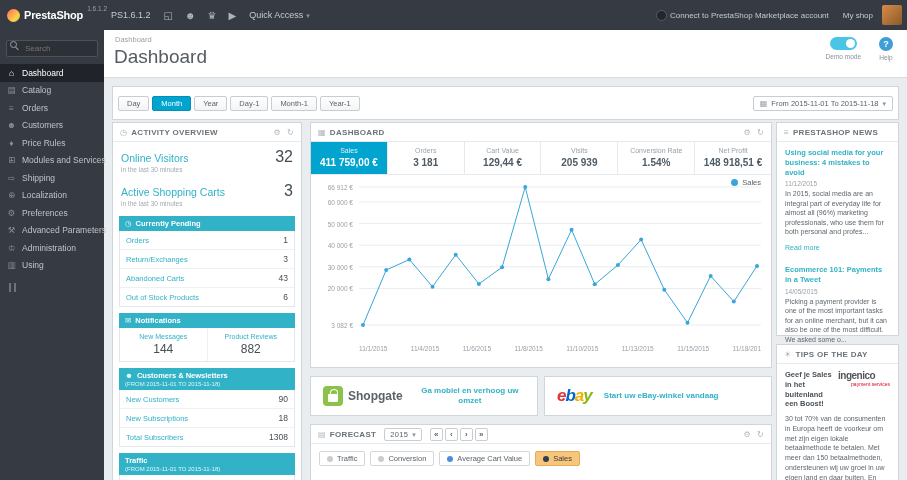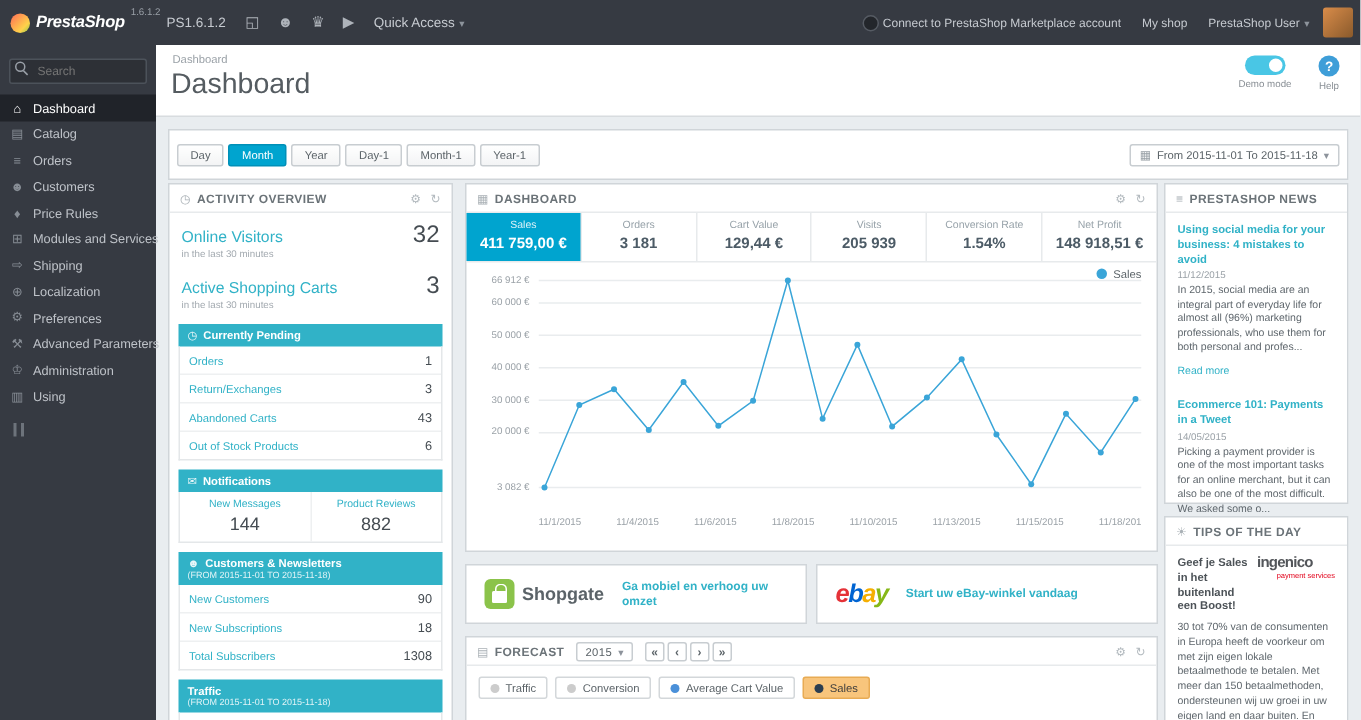--- a/index.html
+++ b/index.html
@@ -3,21 +3,21 @@
 <meta charset="utf-8">
 <style>
   * { box-sizing:border-box; margin:0; padding:0; }
   html,body { width:907px; height:480px; }
   body { position:relative; overflow:hidden; background:#e9edf0; font-family:"Liberation Sans","DejaVu Sans",sans-serif; }
 
   
   .topbar { position:absolute; left:0; top:0; right:0; height:30px; background:#363a42; display:flex; align-items:center; color:#c6cad0; font-size:9px; z-index:6; }
   .logo { width:104px; height:30px; display:flex; align-items:center; gap:4px; padding:0 7px; cursor:pointer; }
   .logo-mark { width:13px; height:13px; border-radius:50%; background:linear-gradient(135deg,#ff6b57,#ffd24a 70%,#8bc34a); flex:none; }
-  .logo-text { color:#fff; font-weight:bold; font-size:11px; letter-spacing:-.2px;font-style:italic; }
+  .logo-text { color:#fff; font-weight:bold; font-size:11px; letter-spacing:-.2px; }
   .logo-ver { color:#9aa0a8; font-size:6.5px; align-self:flex-start; margin-top:5px; }
   .tb-item { padding:0 7px; height:30px; display:flex; align-items:center; gap:3px; color:#c6cad0; cursor:pointer; white-space:nowrap;text-align:right; }
   .tb-icon { padding:0 6px; font-size:10px; color:#aeb3ba; cursor:pointer; }
   .caret::after { content:"▾"; font-size:7px; color:#8d939b; }
   .tb-right { margin-left:auto; display:flex; align-items:center; height:100%; font-size:8px; }
   .mp-icon { width:11px; height:11px; border-radius:50%; background:#23262b; border:1px solid #565b63; display:inline-block; flex:none; }
   .avatar { width:20px; height:20px; margin:0 5px 0 2px; border-radius:2px; background:linear-gradient(135deg,#d98c4a,#8a5a2b); flex:none; }
 
   
   .sidebar { position:absolute; top:30px; bottom:0; left:0; width:104px; background:#363a42; z-index:5; }
@@ -96,21 +96,21 @@
   .ytick { position:absolute; right:2px; transform:translateY(-50%); font-size:6.5px; color:#9aa1a7; white-space:nowrap; }
   .plot { position:absolute; left:48px; right:10px; top:8px; height:146px; }
   .plot svg { width:100%; height:100%; display:block; }
   .grid-line { stroke:#e9ecee; stroke-width:1; }
   .legend { position:absolute; top:3px; right:10px; display:flex; align-items:center; gap:4px; cursor:pointer; }
   .legend-dot { width:7px; height:7px; border-radius:50%; }
   .legend-label { font-size:7.5px; color:#5b6368; }
   .xlabels { display:flex; justify-content:space-between; margin:0 10px 0 48px; font-size:6.5px; color:#9aa1a7; padding-top:2px; }
 
   
-  .module-box { height:40px; display:flex; align-items:center; gap:12px; padding:0 12px; }
+  .module-box { height:40px; display:flex; align-items:center; gap:12px; padding:0 12px;text-align:center; }
   .shopgate { left:206px; top:298px; width:228px; }
   .ebaybox { left:440px; top:298px; width:228px; }
   .sg-logo { display:flex; align-items:center; gap:5px; }
   .sg-mark { width:20px; height:20px; background:#8bc34a; border-radius:4px; position:relative; flex:none; }
   .sg-mark::before { content:""; position:absolute; left:5px; top:8px; width:10px; height:8px; background:#fff; border-radius:1px; }
   .sg-mark::after { content:""; position:absolute; left:7px; top:3px; width:6px; height:6px; border:1.5px solid #fff; border-radius:50% 50% 0 0; border-bottom:none; }
   .sg-name { font-size:12px; font-weight:bold; color:#5b6368; }
   .module-link { font-size:8px; font-weight:bold; color:#31b2c7; cursor:pointer; line-height:1.3; }
   .ebay-logo { font-size:17px; font-weight:bold; font-style:italic; letter-spacing:-1px; }
 
@@ -158,24 +158,20 @@
   <span class="tb-item">
     <span>Quick Access</span>
       <span class="caret"></span>
   </span>
   <div class="tb-right">
     <span class="tb-item">
       <span class="mp-icon"></span>
       <span>Connect to PrestaShop Marketplace account</span>
     </span>
     <span class="tb-item">My shop</span>
-    <span class="tb-item">
-      <span>PrestaShop User</span>
-        <span class="caret"></span>
-    </span>
     <span class="avatar"></span>
   </div>
 </div>
 
 <div class="sidebar">
   <div class="search-wrap">
     <span class="search-icon"></span>
     <input class="search-input" placeholder="Search" style="">
   </div>
   <div class="nav-item active">

